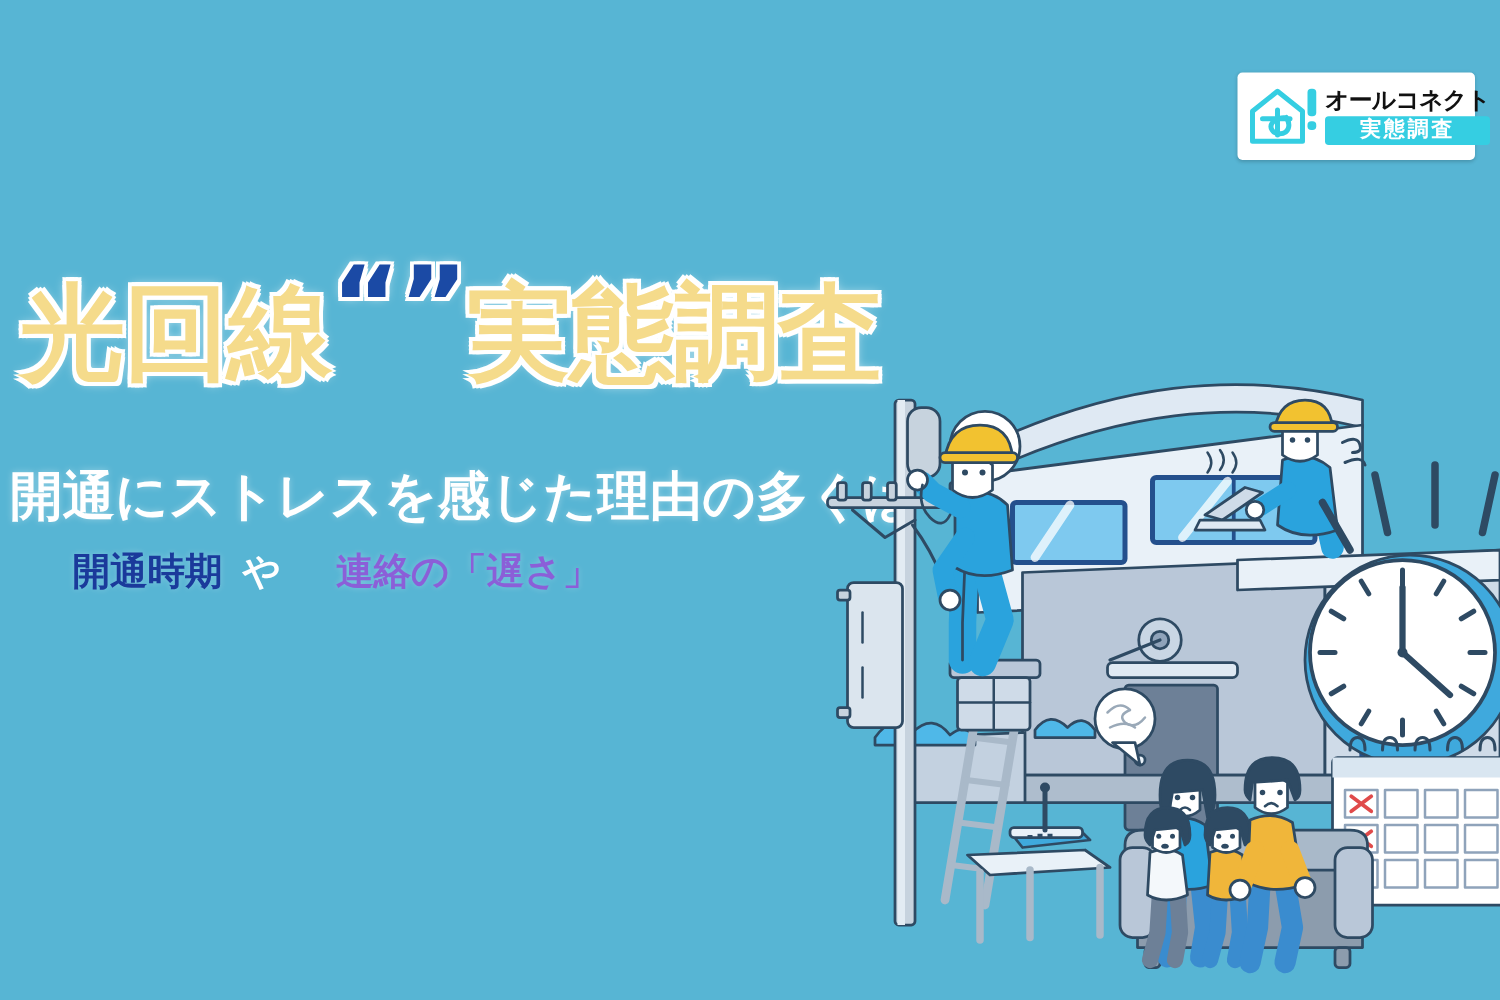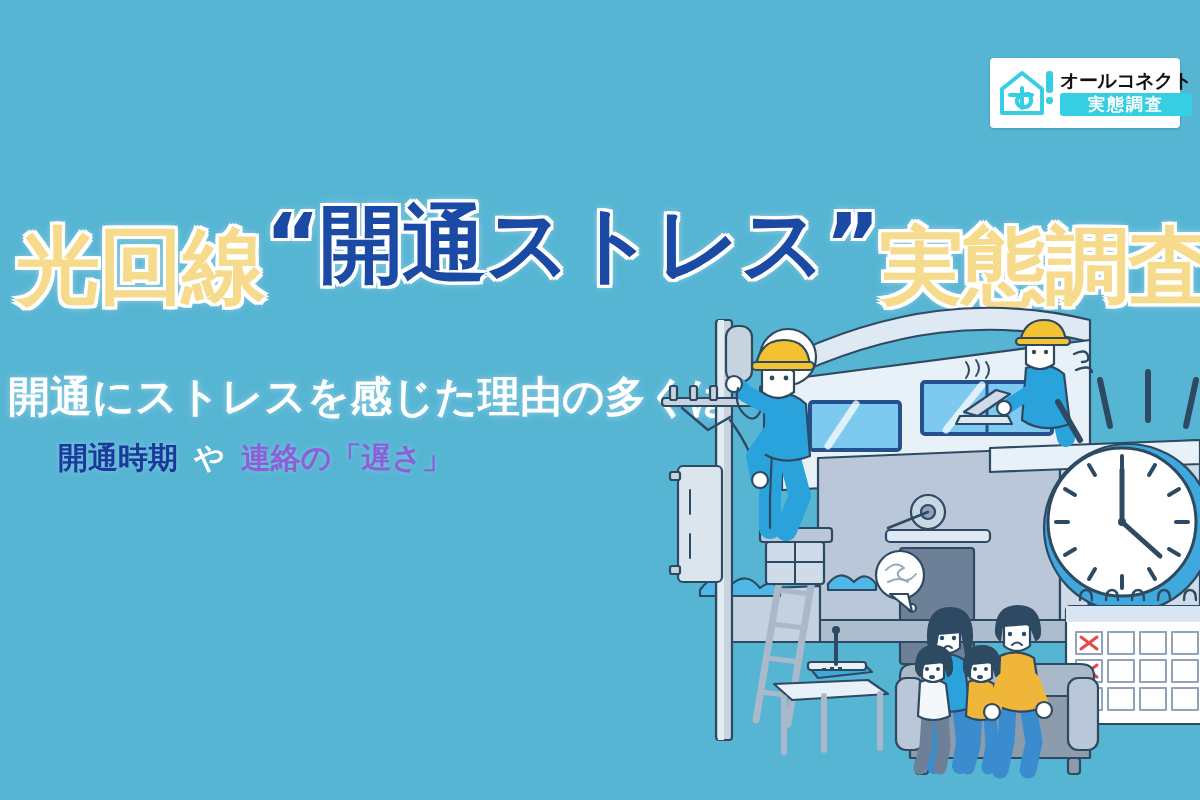--- a/index.html
+++ b/index.html
@@ -68,21 +68,21 @@
     letter-spacing:0px; line-height:1.2; white-space:nowrap;
     text-shadow:0 0 6px rgba(255,255,255,.35);
   }
   #sub2{
     position:absolute; left:58px; top:440px;
     font-size:30px; font-weight:bold; line-height:1.2;
     white-space:nowrap; display:flex; align-items:baseline;
   }
   .s2-navy{ color:#1a3a9b; text-shadow:0 0 5px rgba(255,255,255,.25); }
   .s2-white{ color:#ffffff; padding:0 16px; }
-  .s2-purple{ color:#8b5fd8; text-shadow:0 0 5px rgba(255,255,255,.25); }
+  .s2-purple{ color:#8b5fd8; text-shadow:0 0 5px rgba(255,255,255,.25);margin-left:28px; }
 
   
   #illustration{ position:absolute; left:660px; top:290px; width:540px; height:510px; }
   #illustration svg{ display:block; }
 </style>
 </head>
 <body style="background: rgb(87, 181, 212);">
 
 <div id="logo-badge">
   <div id="logo-mark">
@@ -102,21 +102,20 @@
     <div id="logo-top-text">オールコネクト</div>
     <div id="logo-sub-badge">
       <div id="logo-sub-text">実態調査</div>
     </div>
   </div>
 </div>
 
 <div id="headline">
   <span class="hl hl-yellow">光回線</span>
   <span class="hl hl-blue">“</span>
-  <span class="hl hl-blue">開通ストレス</span>
   <span class="hl hl-blue">”</span>
   <span class="hl hl-yellow">実態調査</span>
 </div>
 
 <div id="sub1">開通にストレスを感じた理由の多くは</div>
 <div id="sub2">
   <span class="s2-navy">開通時期</span>
   <span class="s2-white">や</span>
   <span class="s2-purple">連絡の「遅さ」</span>
 </div>

